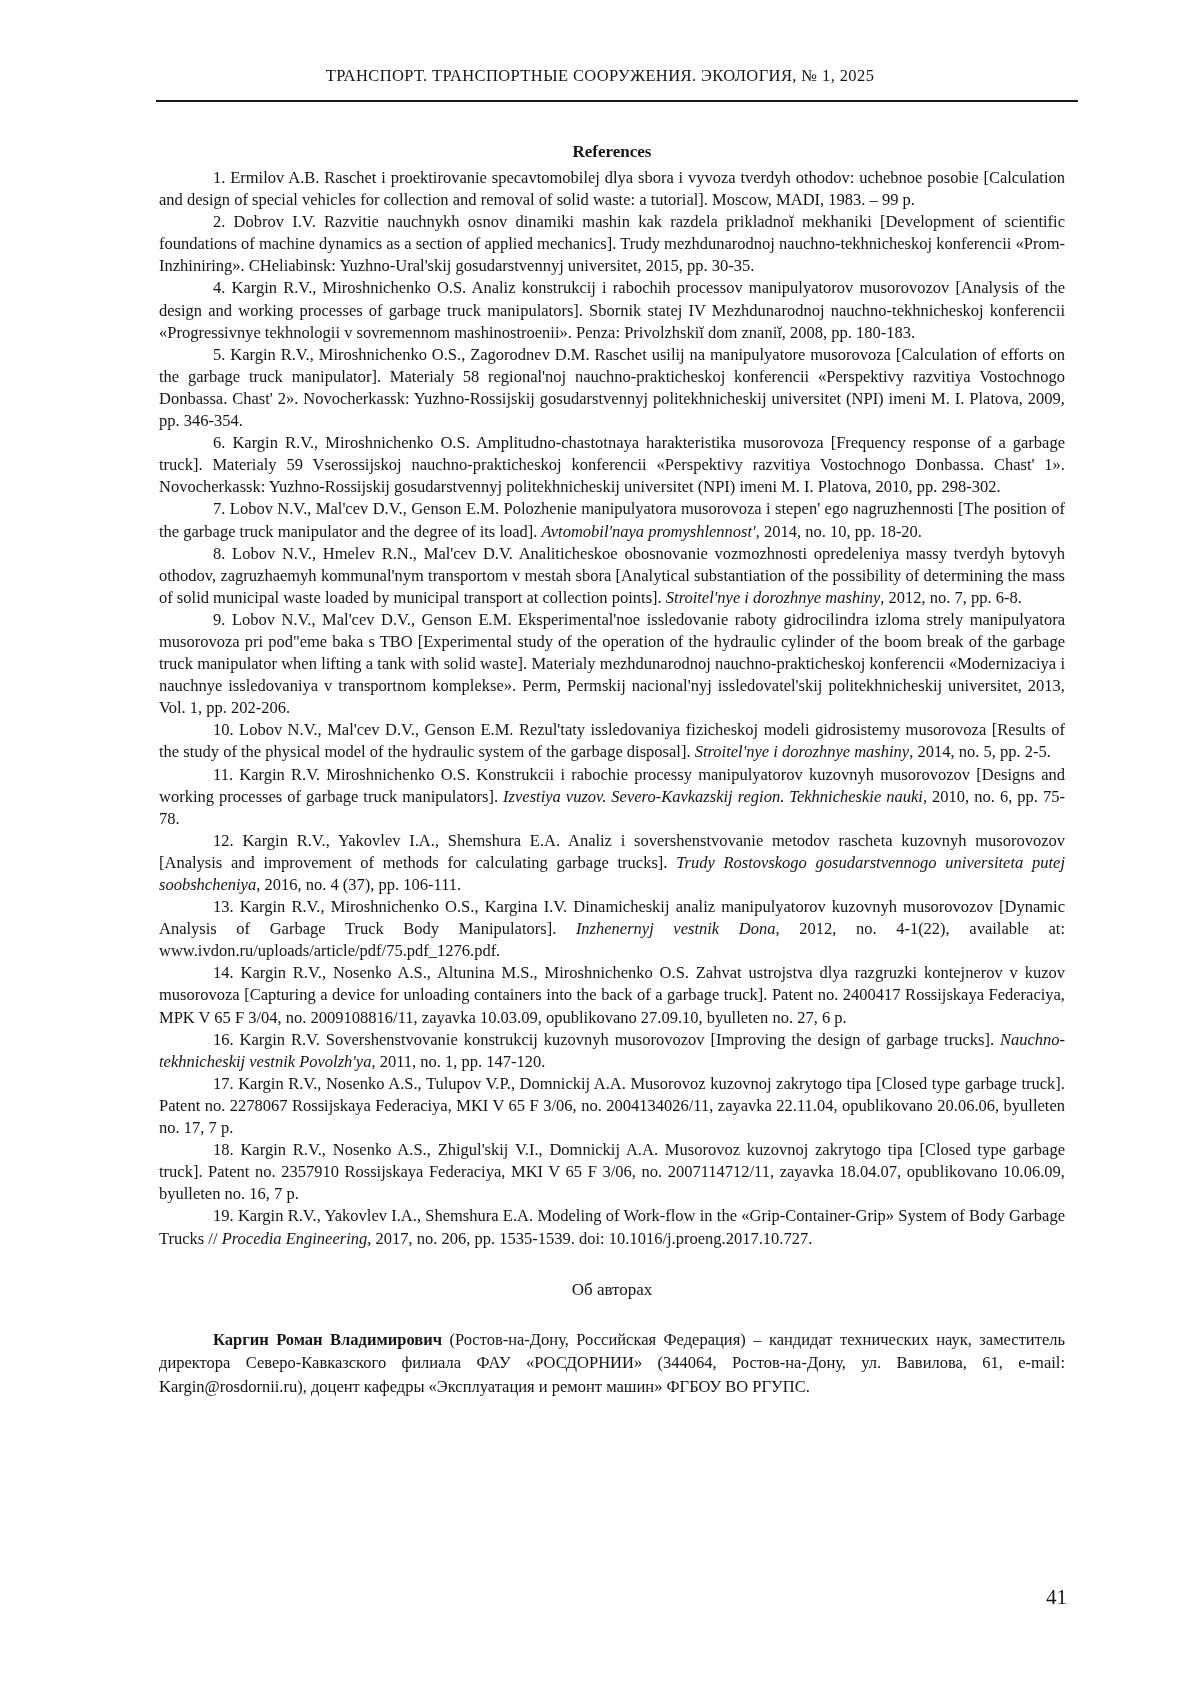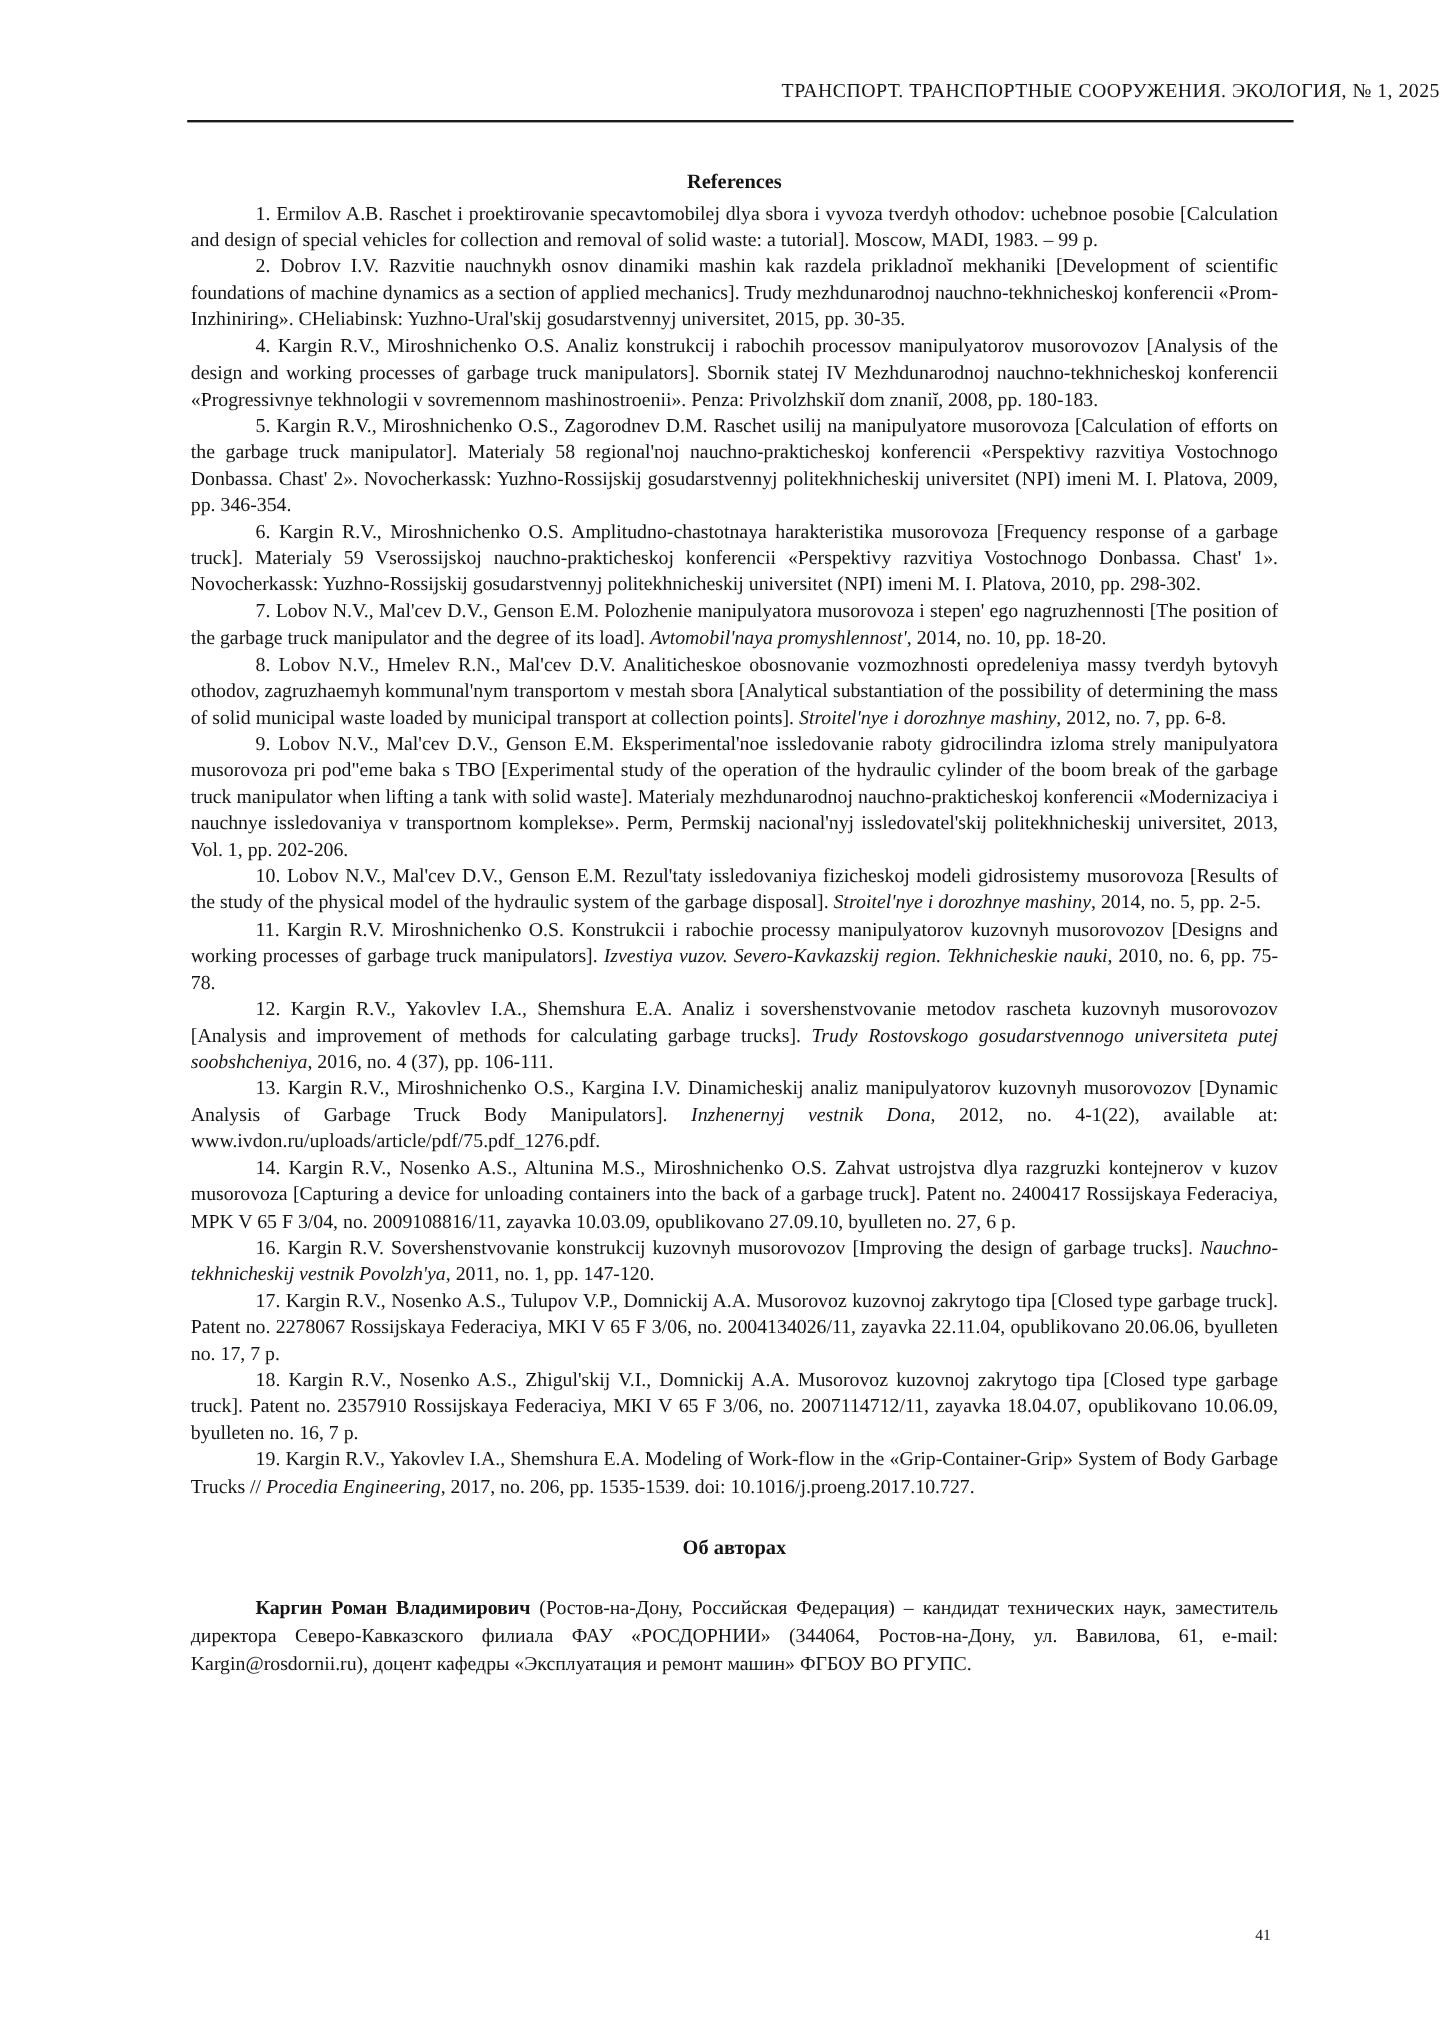--- a/index.html
+++ b/index.html
@@ -6,21 +6,21 @@
   html, body { background: #ffffff; }
   body {
     width: 1200px; height: 1698px;
     position: relative;
     font-family: "Liberation Serif", "DejaVu Serif", serif;
     color: #141414;
     overflow: hidden;
   }
   .running-head {
     position: absolute; top: 66px; left: 0; width: 100%;
-    text-align: right;
+    text-align: center;
     font-size: 16.5px; letter-spacing: 0.4px;
     white-space: nowrap;
   }
   .header-rule {
     position: absolute; top: 100px; left: 156px; width: 922px;
     border: none; border-top: 2.5px solid #1a1a1a;
   }
   .content {
     position: absolute; top: 141px; left: 159px; width: 906px;
   }
@@ -28,34 +28,33 @@
     text-align: center; font-weight: bold;
     font-size: 17px; line-height: 22px;
     margin-bottom: 4px;
   }
   p.ref {
     text-align: justify; text-indent: 54px;
     font-size: 16.5px; line-height: 22.1px;
   }
   p.ref em { }
   .authors-title {
-    text-align: center; font-weight: bold;
+    text-align: center; font-weight: normal;
     font-size: 17px; line-height: 22px;
     margin-top: 29px;
   }
   p.author {
     margin-top: 27px;
     text-align: justify; text-indent: 54px;
     font-size: 16.5px; line-height: 23.5px;
   }
   p.author strong { font-weight: bold; }
   .page-number {
     position: absolute; top: 1585px; left: 1046px;
-    font-size: 13px;
-    margin-top: 20px;
+    font-size: 21px;
   }
 </style>
 </head>
 <body>
 
 <div class="page">
   <div class="running-head">ТРАНСПОРТ. ТРАНСПОРТНЫЕ СООРУЖЕНИЯ. ЭКОЛОГИЯ, № 1, 2025</div>
 
   <hr class="header-rule">
 

